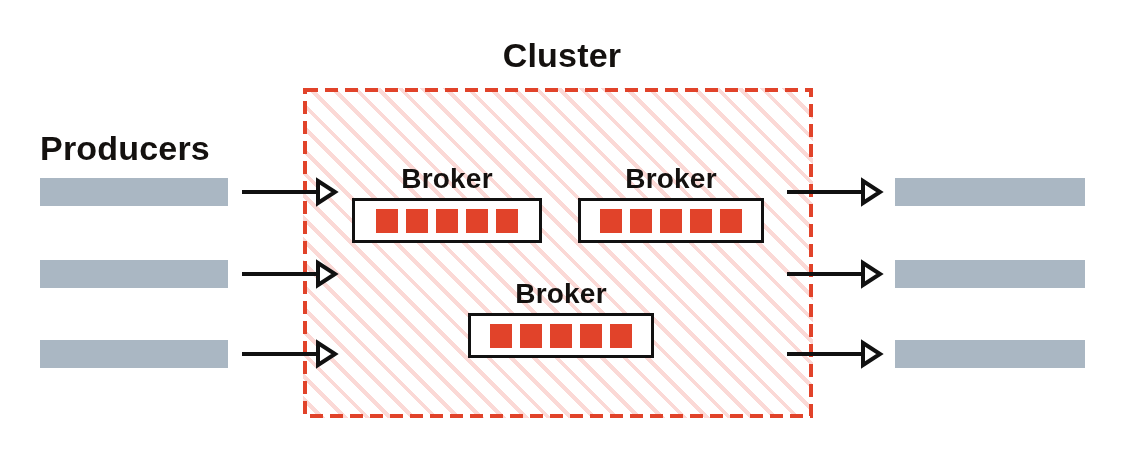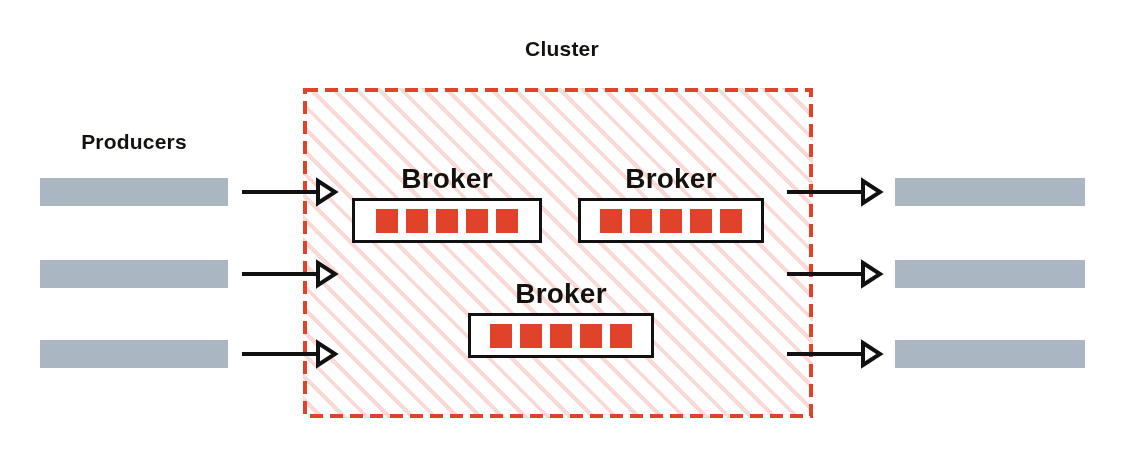--- a/index.html
+++ b/index.html
@@ -22,25 +22,25 @@
   
   .label {
     position: absolute;
     font-family: "Liberation Sans", sans-serif;
     font-weight: 700;
     color: #14110f;
     white-space: nowrap;
     letter-spacing: .2px;
     line-height: 1;
   }
-  .label-lg { font-size: 21px; }
+  .label-lg { font-size: 34px; }
   .label-md { font-size: 28px; }
 
   #cluster-title { left: 0; top: 38px; width: 1124px; text-align: center; }
-  #producers-title { left: 40px; top: 131px; width: 188px; text-align: center; }
+  #producers-title { left: 40px; top: 131px; width: 188px; text-align: left; }
   #consumers-title { left: 895px; top: 131px; width: 190px; text-align: center; }
 
   .broker-title {
     position: absolute;
     text-align: center;
   }
 
   
   #cluster-region {
     position: absolute;

